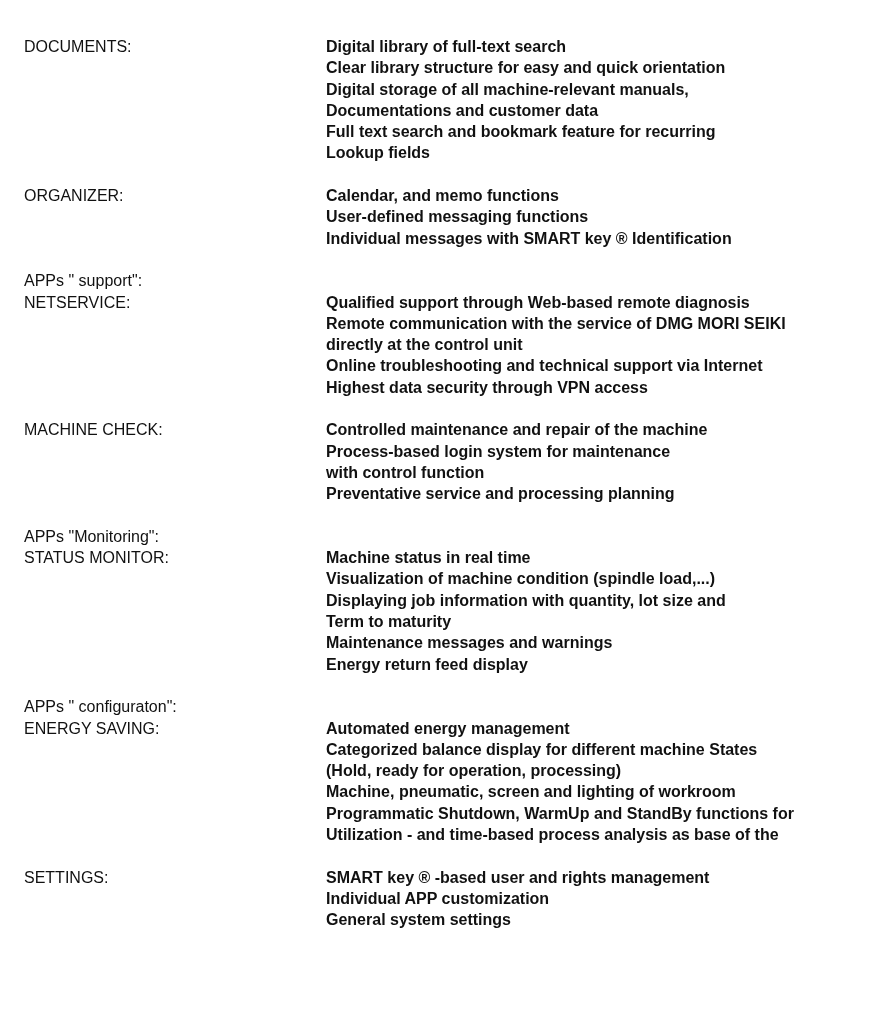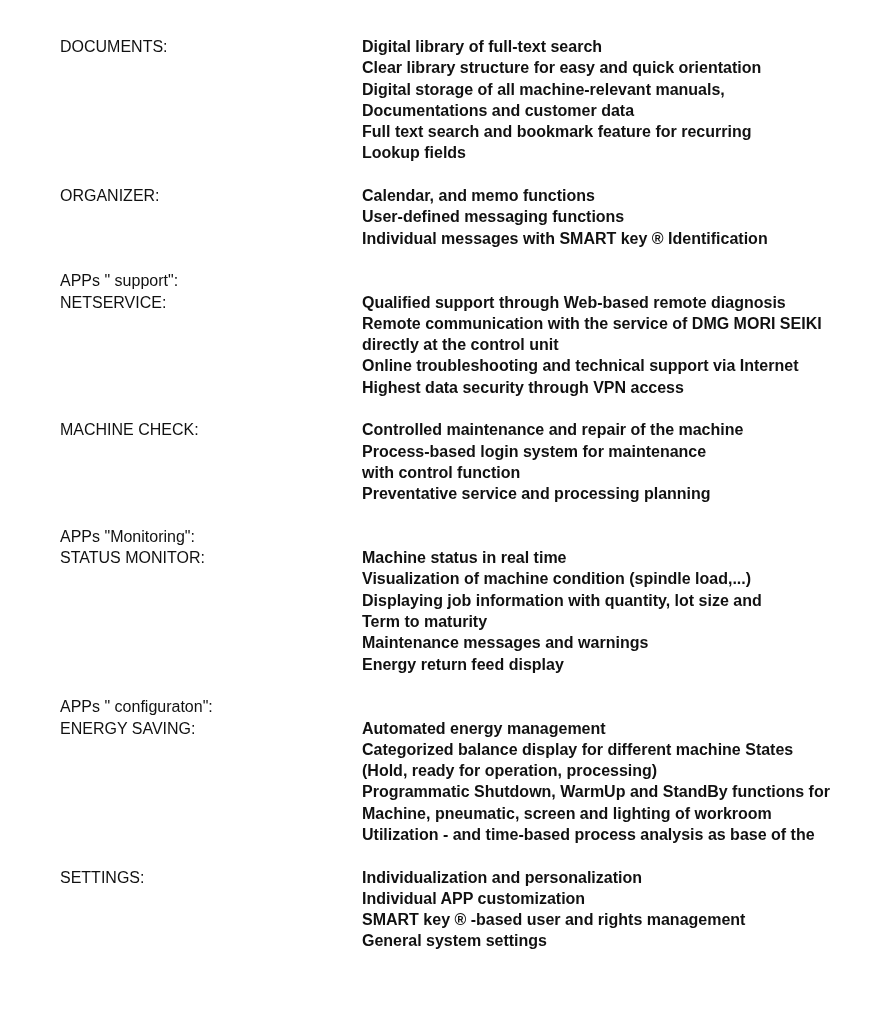--- a/index.html
+++ b/index.html
@@ -18,21 +18,20 @@
       line-height: 21.3px;
     }
     .doc {
       position: absolute;
       left: 24px;
       top: 36px;
       width: 840px;
     }
     .section {
       margin-bottom: 21.3px;
-      margin-left: 36px;
     }
     .group-label {
       white-space: pre;
       height: 21.3px;
     }
     .row {
       display: flex;
     }
     .label {
       width: 302px;
@@ -120,32 +119,31 @@
   </div>
 
   <div class="section">
     <div class="group-label">APPs " configuraton":</div>
     <div class="row">
       <div class="label">ENERGY SAVING:</div>
       <div class="lines">
         <div class="line">Automated energy management</div>
         <div class="line">Categorized balance display for different machine States</div>
         <div class="line">(Hold, ready for operation, processing)</div>
+        <div class="line">Machine, pneumatic, screen and lighting of workroom</div>
         <div class="line">Programmatic Shutdown, WarmUp and StandBy functions for</div>
-        <div class="line">Machine, pneumatic, screen and lighting of workroom</div>
         <div class="line">Utilization - and time-based process analysis as base of the</div>
       </div>
     </div>
   </div>
 
   <div class="section">
     <div class="row">
       <div class="label">SETTINGS:</div>
       <div class="lines">
-        <div class="line">Individualization and personalization</div>
+        <div class="line">SMART key ® -based user and rights management</div>
         <div class="line">Individual APP customization</div>
-        <div class="line">SMART key ® -based user and rights management</div>
         <div class="line">General system settings</div>
       </div>
     </div>
   </div>
 
 </div>
 
 </body></html>

